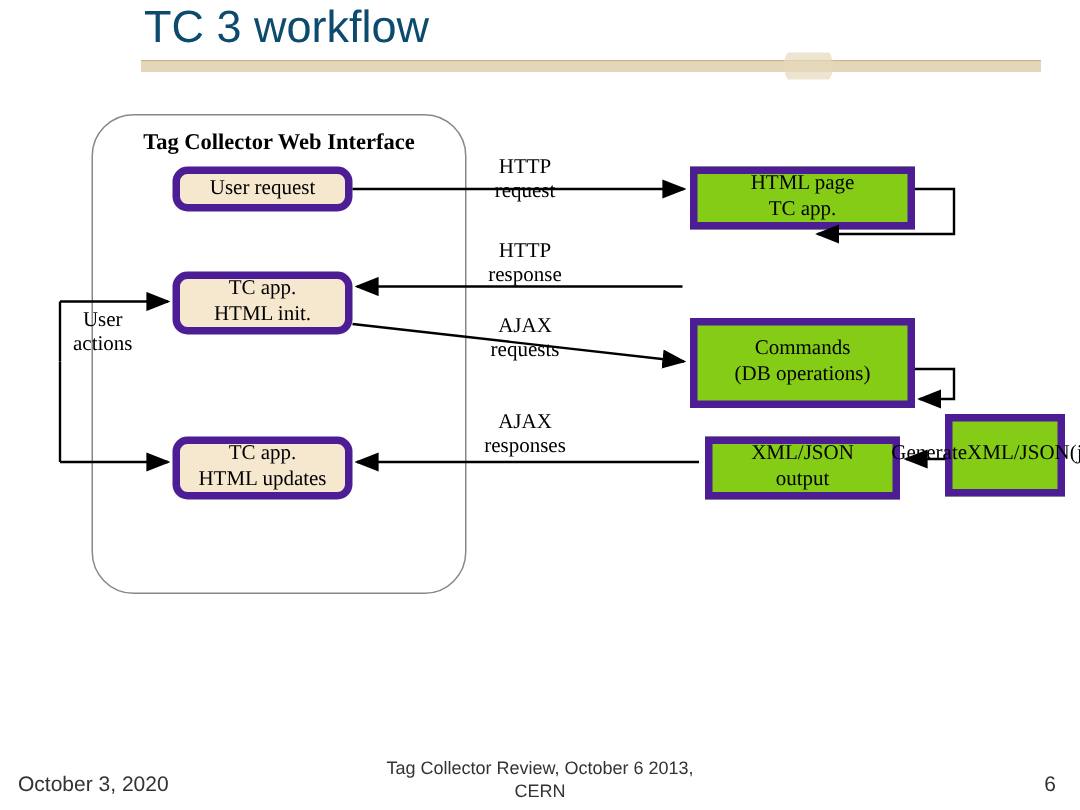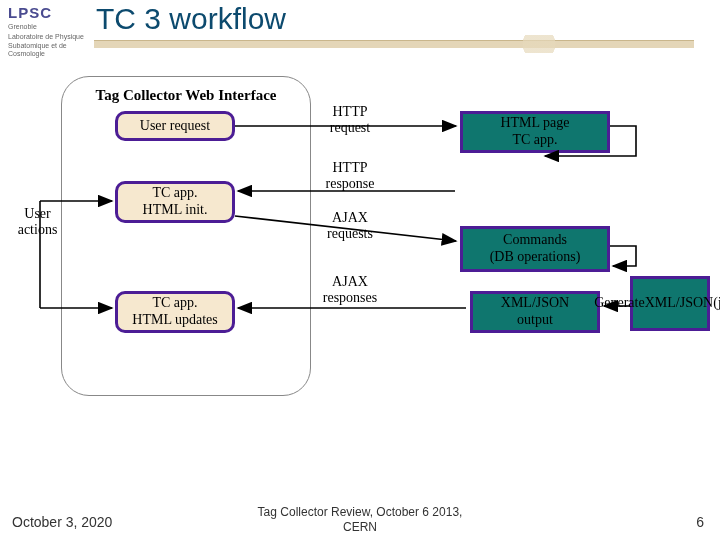--- a/index.html
+++ b/index.html
@@ -48,49 +48,43 @@
   }
   .panel-left { left: 61px; top: 20px; width: 250px; height: 320px; }
   .panel-right{ left: 420px; top: 20px; width: 230px; height: 320px; }
 
   .panel-title {
     position: absolute; left: 0; top: 10px; width: 100%;
     text-align: center; font: bold 15px "Times New Roman", serif;
   }
 
   .box {
-    position: absolute; border: 3px solid #4c1d95;
+    position: absolute; border: 5px solid #4c1d95;
     font: 14px "Times New Roman", serif; text-align: center;
     display: flex; align-items: center; justify-content: center;
     line-height: 1.2;
   }
   .box.round { border-radius: 10px; background: #f6e8cf; }
-  .box.rect  { background: #0f766e; }
+  .box.rect  { background: #84cc16; }
 
   .midlabel {
     position: absolute; font: 14px "Times New Roman", serif;
     text-align: center; line-height: 1.15; width: 90px;
   }
   .sidelabel {
     position: absolute; font: 14px "Times New Roman", serif;
-    text-align: center; line-height: 1.15;
+    text-align: center; line-height: 1.15; margin-left: 31px;
   }
 
   svg.arrows { position: absolute; left: 0; top: 0; width: 720px; height: 430px; pointer-events: none; }
 </style>
 </head>
 <body>
 
 <div class="header">
-  <div class="logo">
-    <div class="logo-top">LPSC</div>
-    <div class="logo-sub">Grenoble</div>
-    <div class="logo-sub">Laboratoire de Physique</div>
-    <div class="logo-sub">Subatomique et de Cosmologie</div>
-  </div>
   <div class="title">TC 3 workflow</div>
   <div class="hr-deco"></div>
 </div>
 
 <div class="stage">
 
   <div class="panel panel-left">
     <div class="panel-title">Tag Collector Web Interface</div>
   </div>
 
@@ -103,21 +97,21 @@
   </div>
   <div class="box round" style="left:115px; top:235px; width:120px; height:42px; flex-direction:column;">
     <span>TC app.</span>
     <span>HTML updates</span>
   </div>
 
   <div class="box rect" style="left:460px; top:55px; width:150px; height:42px; flex-direction:column;">
     <span>HTML page</span>
     <span>TC app.</span>
   </div>
-  <div class="box rect" style="left:460px; top:170px; width:150px; height:46px; flex-direction:column;">
+  <div class="box rect" style="left:460px; top:156px; width:150px; height:60px; flex-direction:column;">
     <span>Commands</span>
     <span>(DB operations)</span>
   </div>
   <div class="box rect" style="left:470px; top:235px; width:130px; height:42px; flex-direction:column;">
     <span>XML/JSON</span>
     <span>output</span>
   </div>
   <div class="box rect" style="left:630px; top:220px; width:80px; height:55px; flex-direction:row;">
     <span>Generate</span>
     <span>XML/JSON</span>

